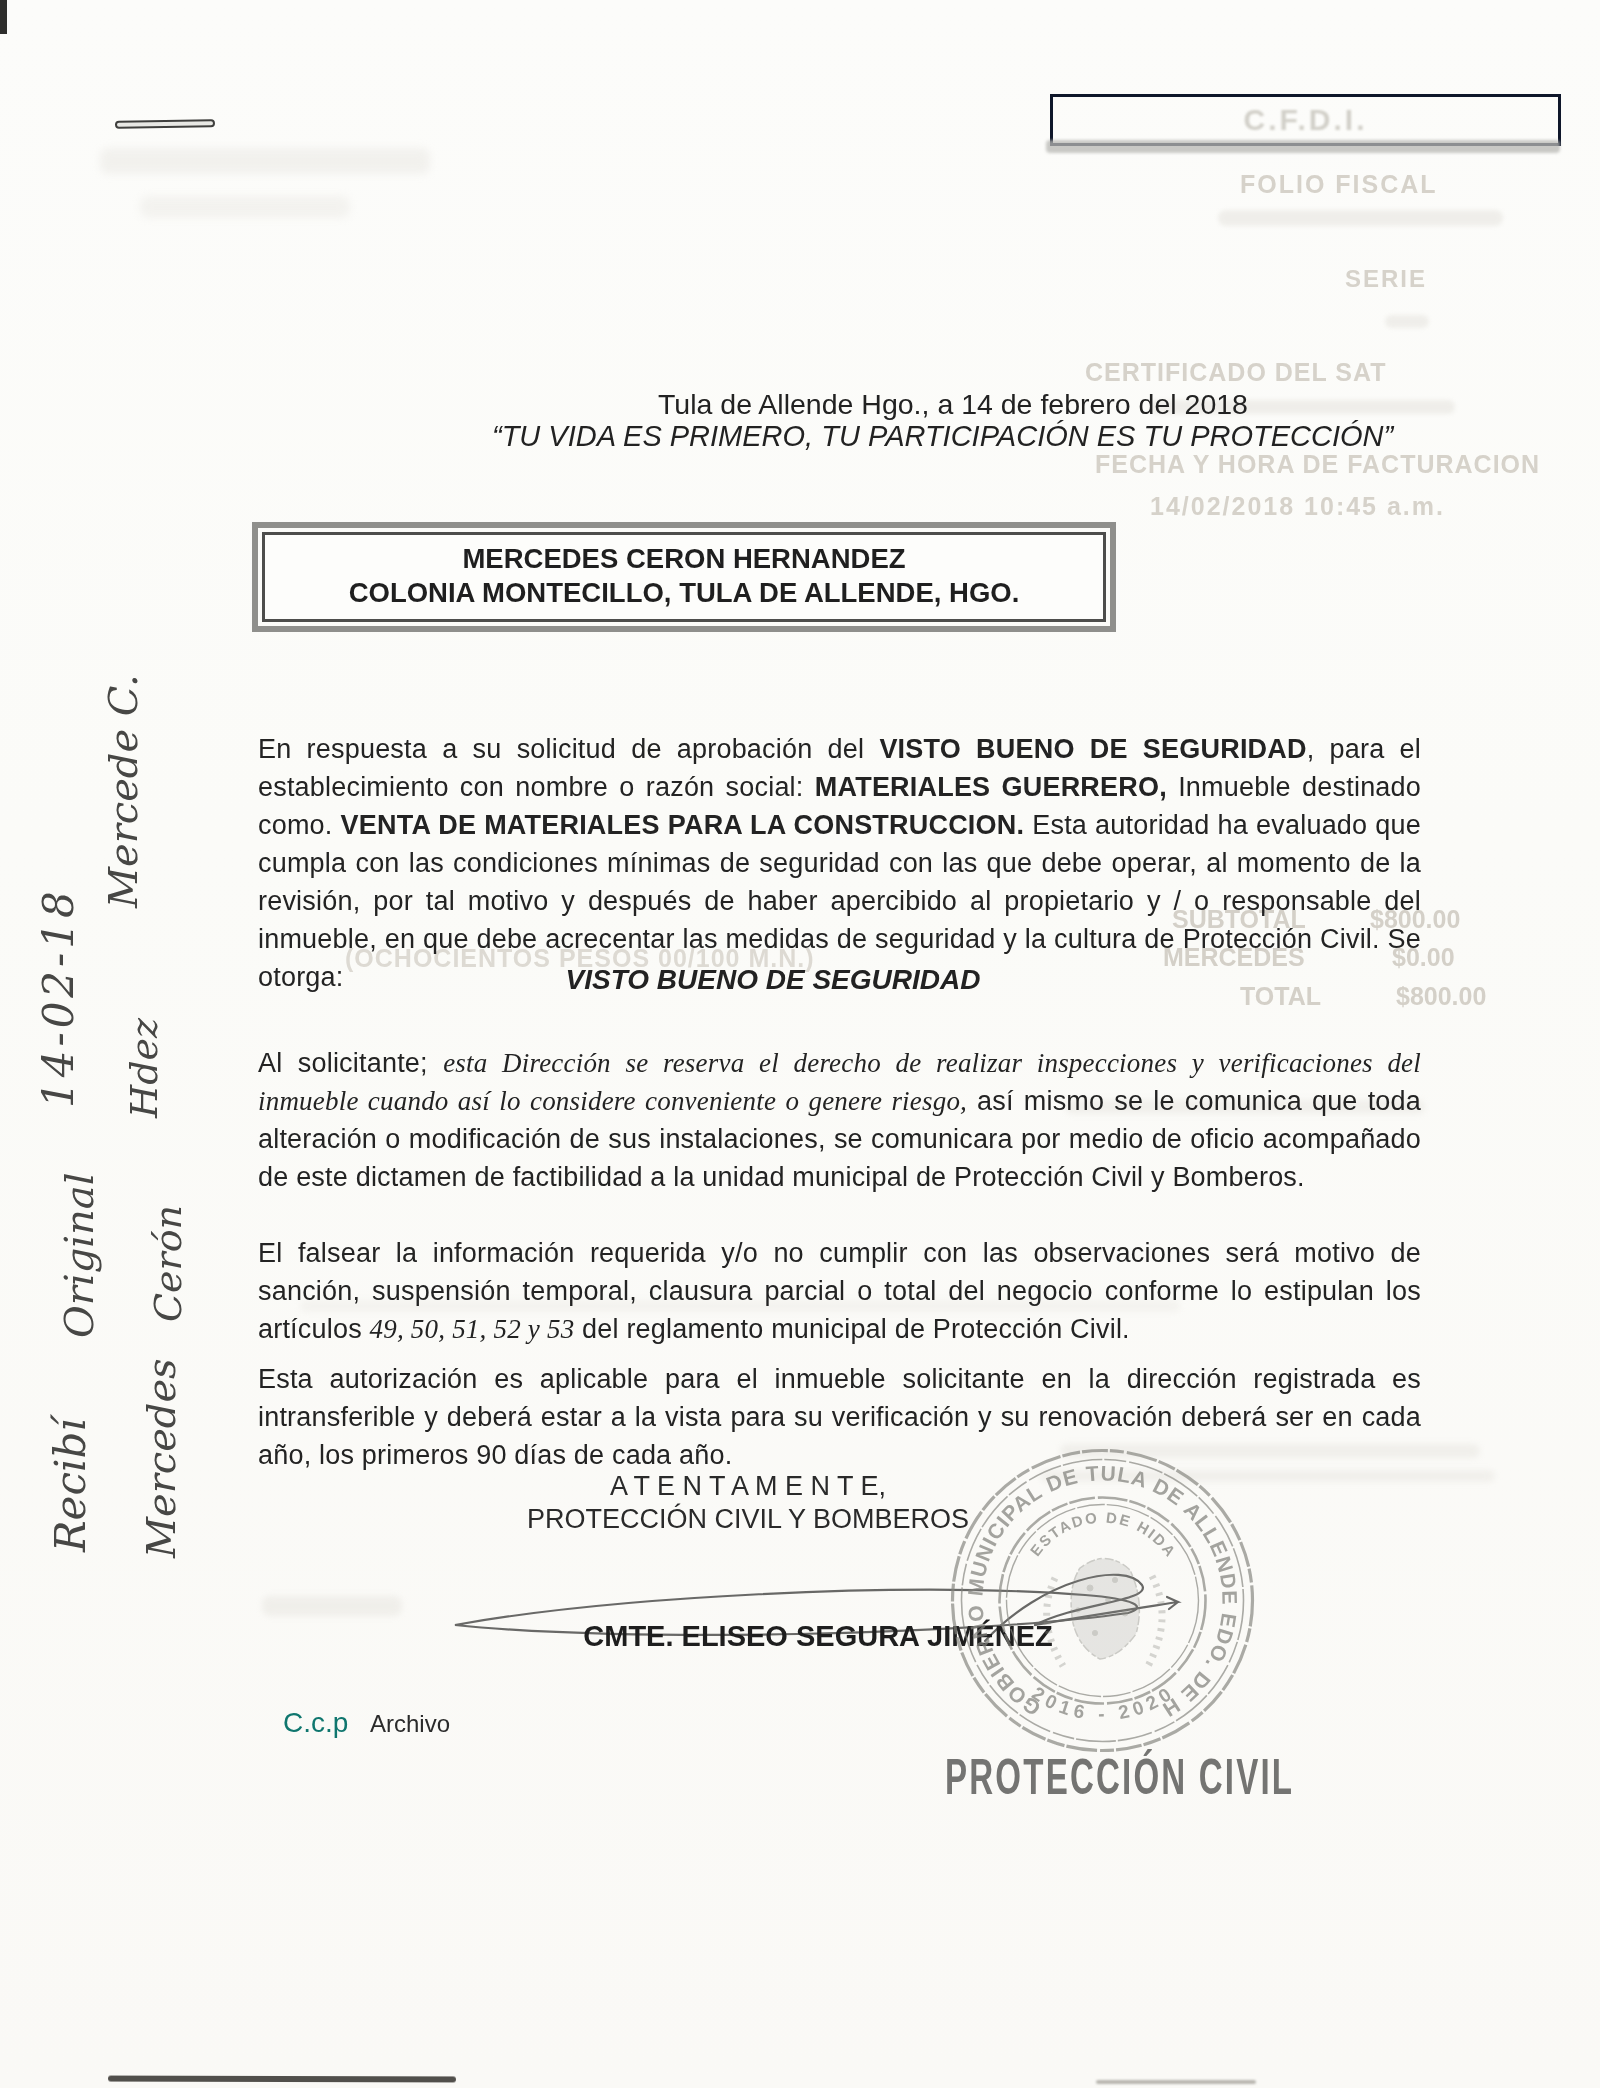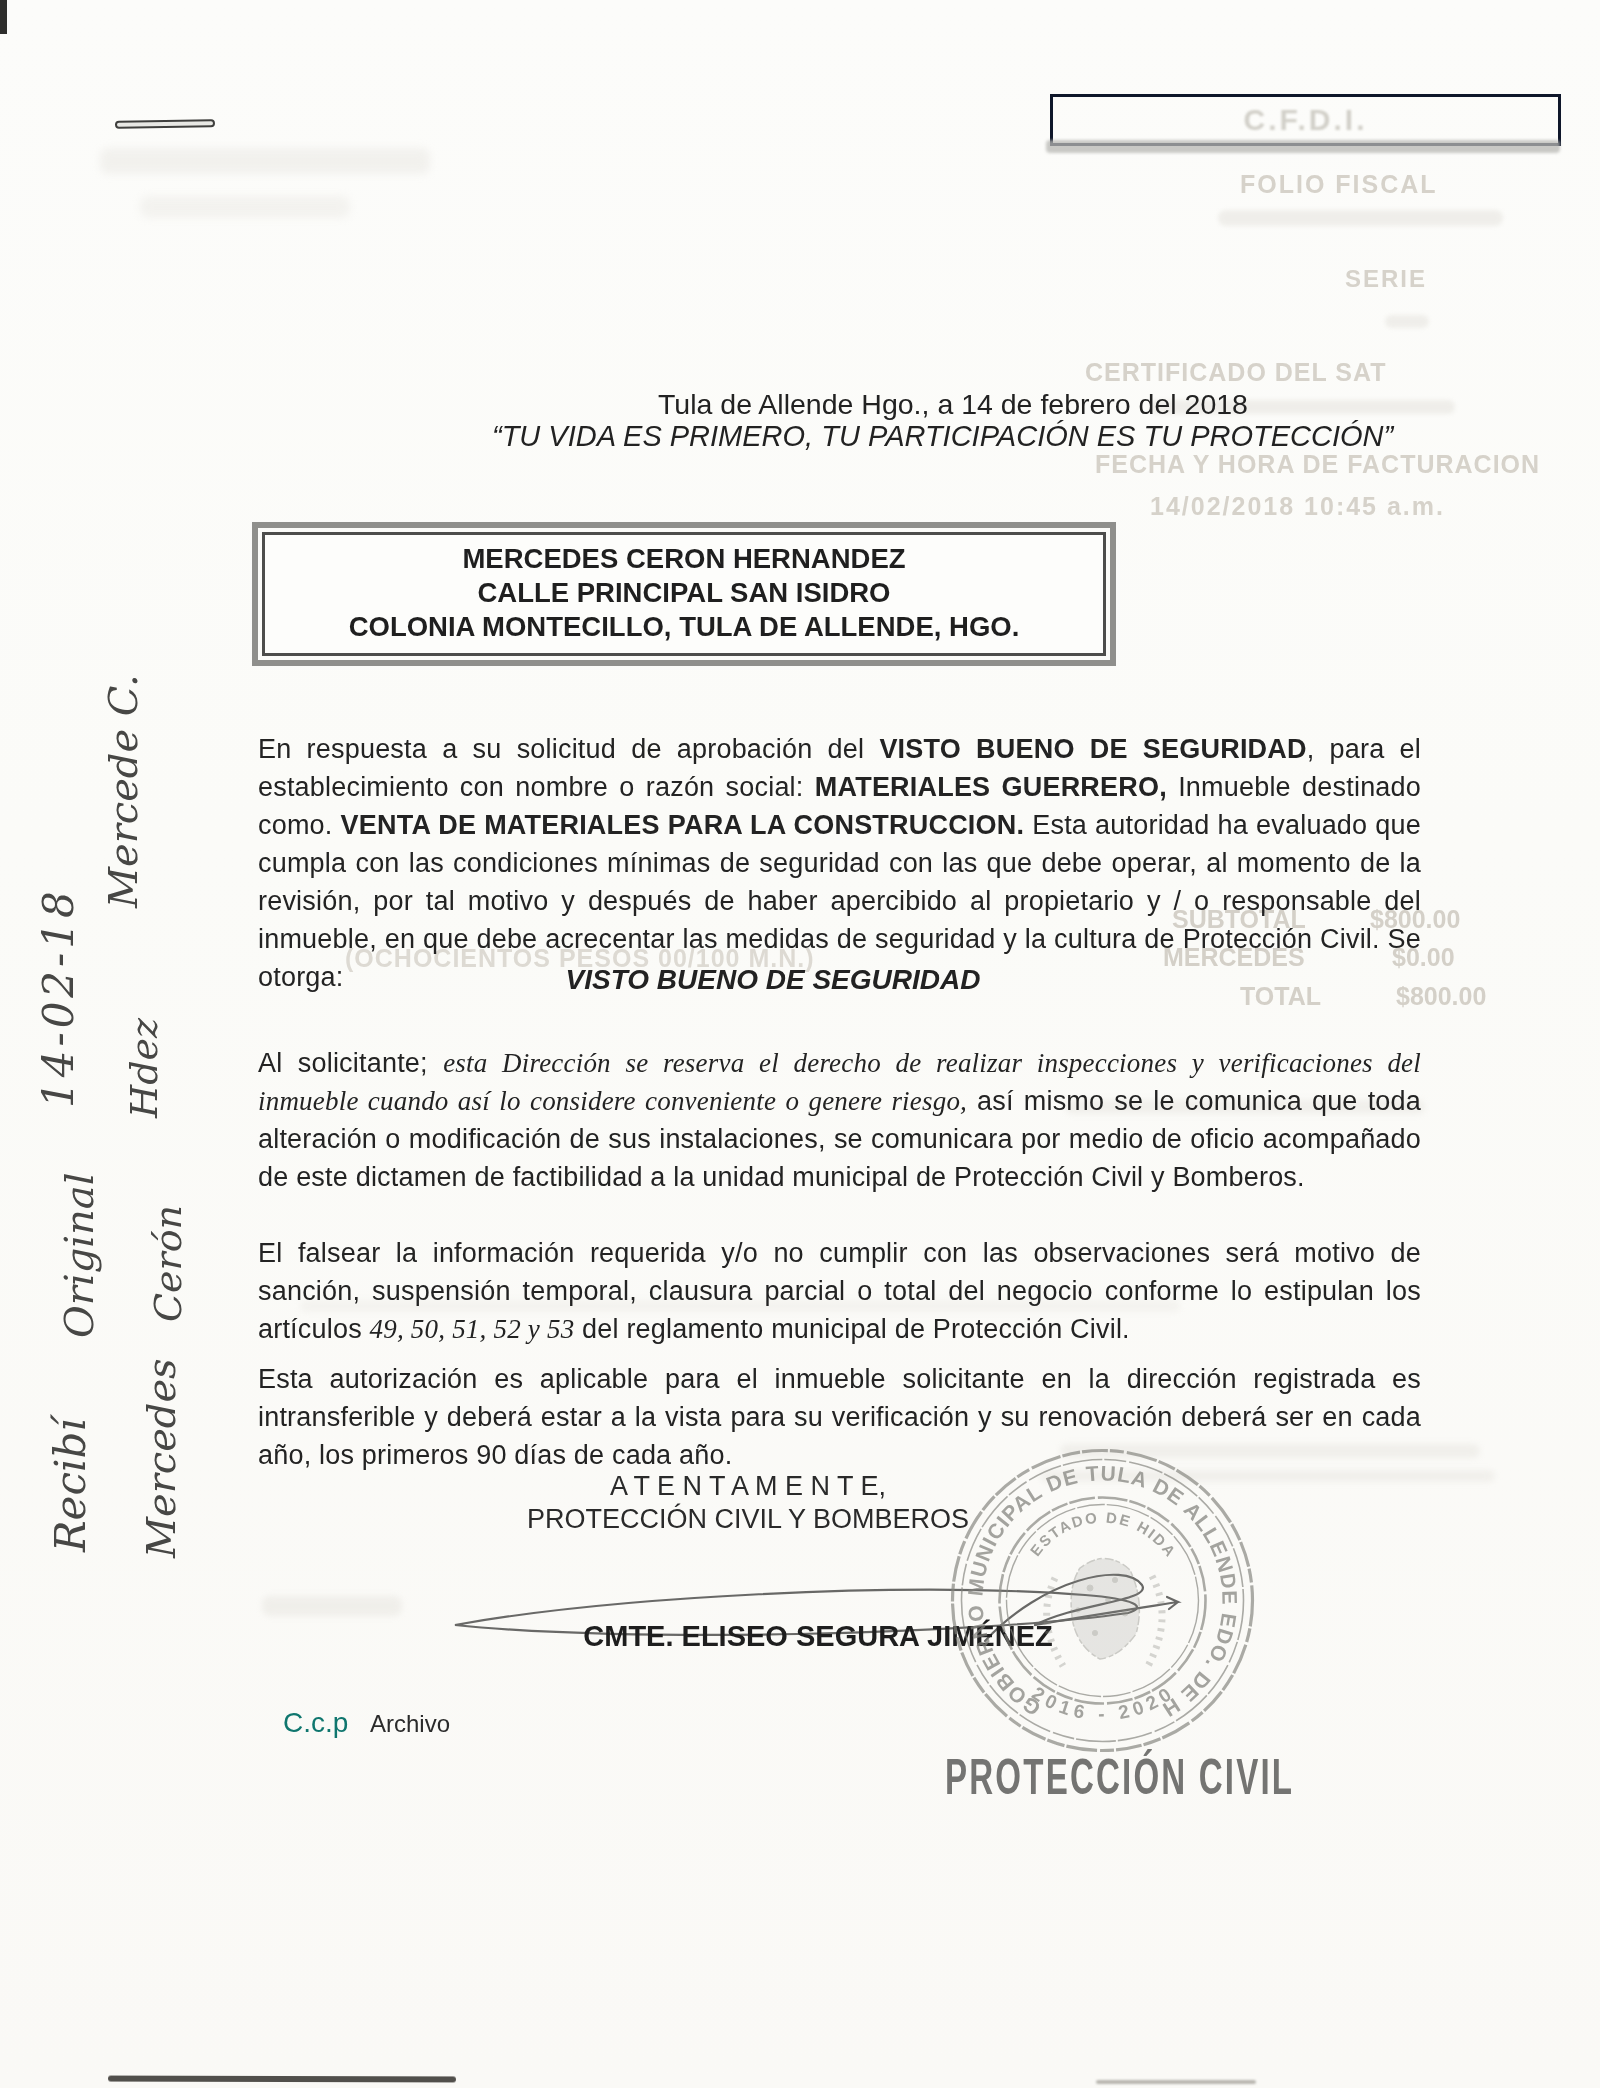--- a/index.html
+++ b/index.html
@@ -122,21 +122,20 @@
 <div class="ghost-total-label" id="gt-l1">MERCEDES</div>
 <div class="ghost-total-value" id="gt-v1">$0.00</div>
 <div class="ghost-total-label" id="gt-l2">TOTAL</div>
 <div class="ghost-total-value" id="gt-v2">$800.00</div>
 
 <div id="date-line">Tula de Allende Hgo.,  a  14 de febrero del 2018</div>
 <div id="slogan">“TU VIDA ES PRIMERO, TU PARTICIPACIÓN ES TU PROTECCIÓN”</div>
 
 <div id="recipient-box">
   <div class="rline">MERCEDES CERON HERNANDEZ</div>
-  <div class="rline">CALLE PRINCIPAL SAN ISIDRO</div>
   <div class="rline">COLONIA MONTECILLO, TULA DE ALLENDE, HGO.</div>
 </div>
 
 <div class="para" id="para1"><span>En respuesta a su solicitud de aprobación del </span><span class="b">VISTO BUENO  DE SEGURIDAD</span><span>, para el establecimiento con nombre o razón social: </span><span class="b">MATERIALES GUERRERO,</span><span> Inmueble destinado como. </span><span class="b">VENTA DE MATERIALES PARA LA CONSTRUCCION.</span><span> Esta autoridad ha evaluado que cumpla con las condiciones mínimas de seguridad con las que debe operar, al momento de la revisión, por tal motivo y después de haber apercibido al propietario y / o responsable del inmueble, en que debe acrecentar las medidas de seguridad y la cultura de Protección Civil. Se otorga:</span></div>
 <div id="heading">VISTO BUENO DE SEGURIDAD</div>
 <div class="para" id="para2"><span>Al solicitante; </span><span class="i">esta Dirección se reserva el derecho de realizar inspecciones y verificaciones del inmueble cuando así lo considere conveniente o genere riesgo,</span><span> así mismo se le comunica que toda alteración o modificación de sus instalaciones, se comunicara por medio de oficio acompañado de este dictamen de factibilidad a la unidad municipal de Protección Civil y Bomberos.</span></div>
 <div class="para" id="para3"><span>El  falsear la información requerida y/o no cumplir con las observaciones será motivo de sanción, suspensión temporal, clausura parcial o total del negocio conforme lo estipulan los artículos </span><span class="i">49, 50, 51, 52 y 53</span><span> del reglamento municipal de Protección Civil.</span></div>
 <div class="para" id="para4">Esta autorización es aplicable para el inmueble solicitante en la dirección registrada es intransferible y deberá estar a la vista para su verificación y su  renovación deberá ser en cada año, los primeros 90 días de cada año.</div>
 
 <div id="closing-block">

